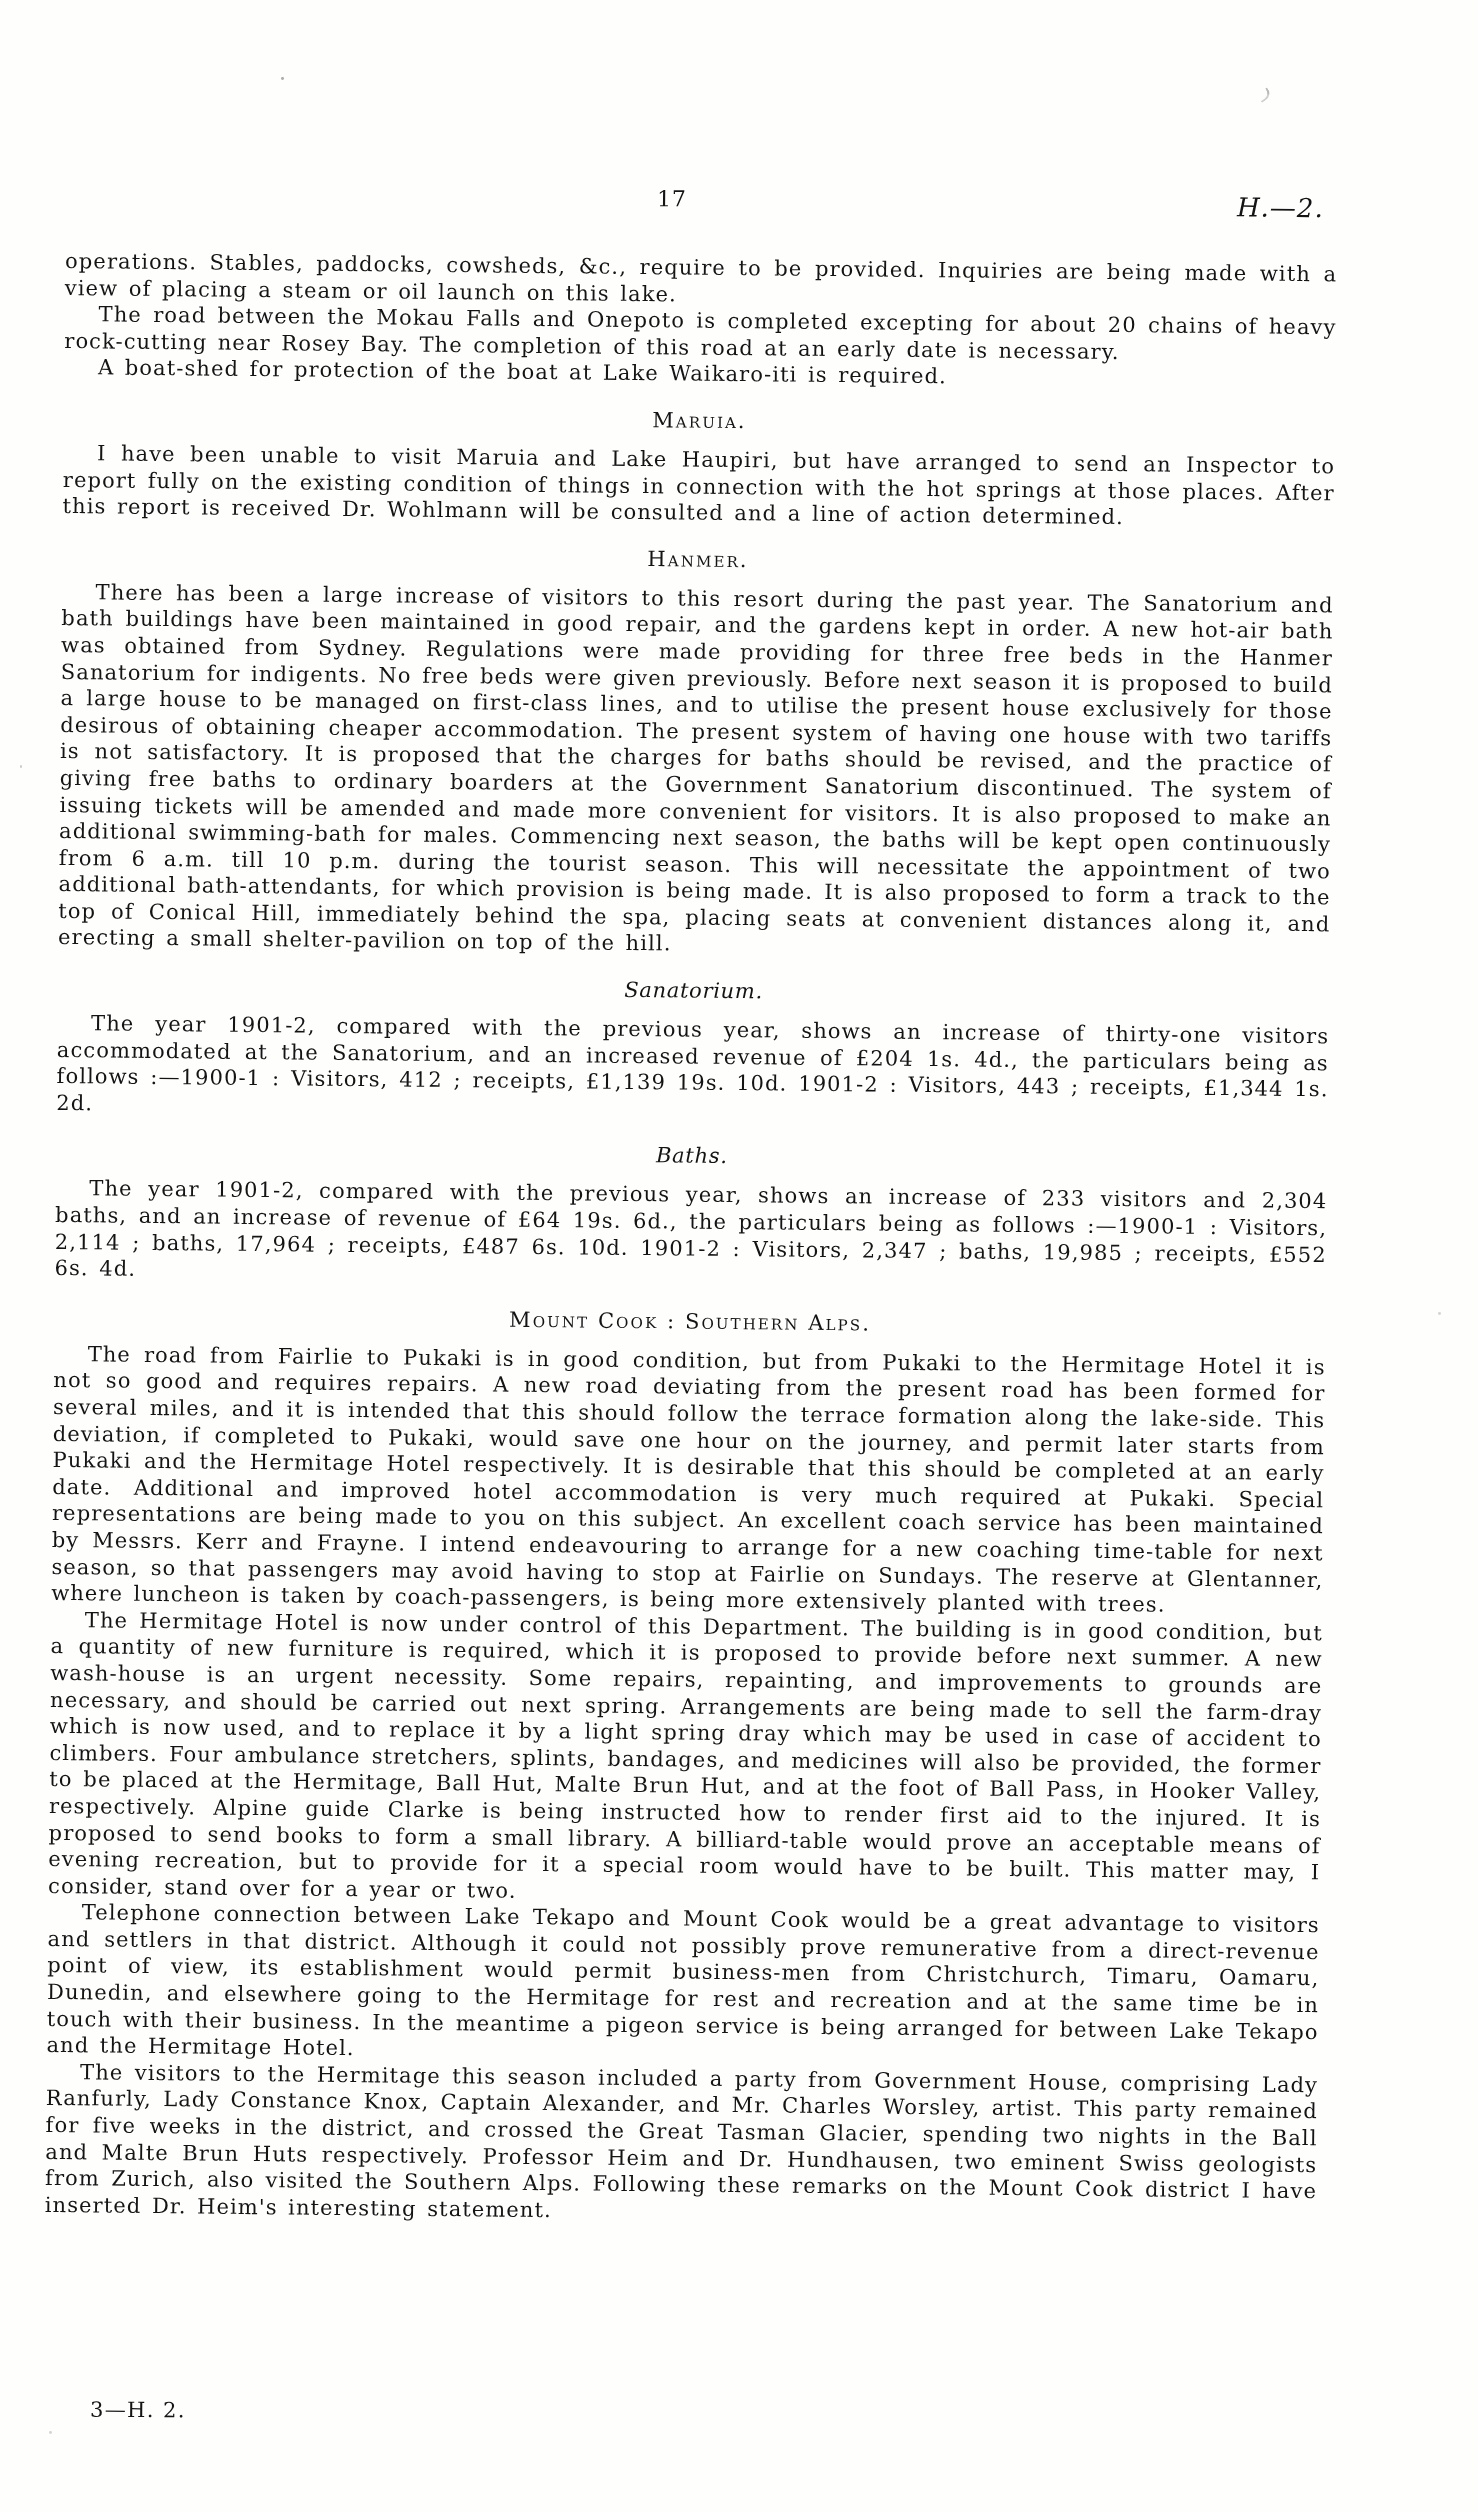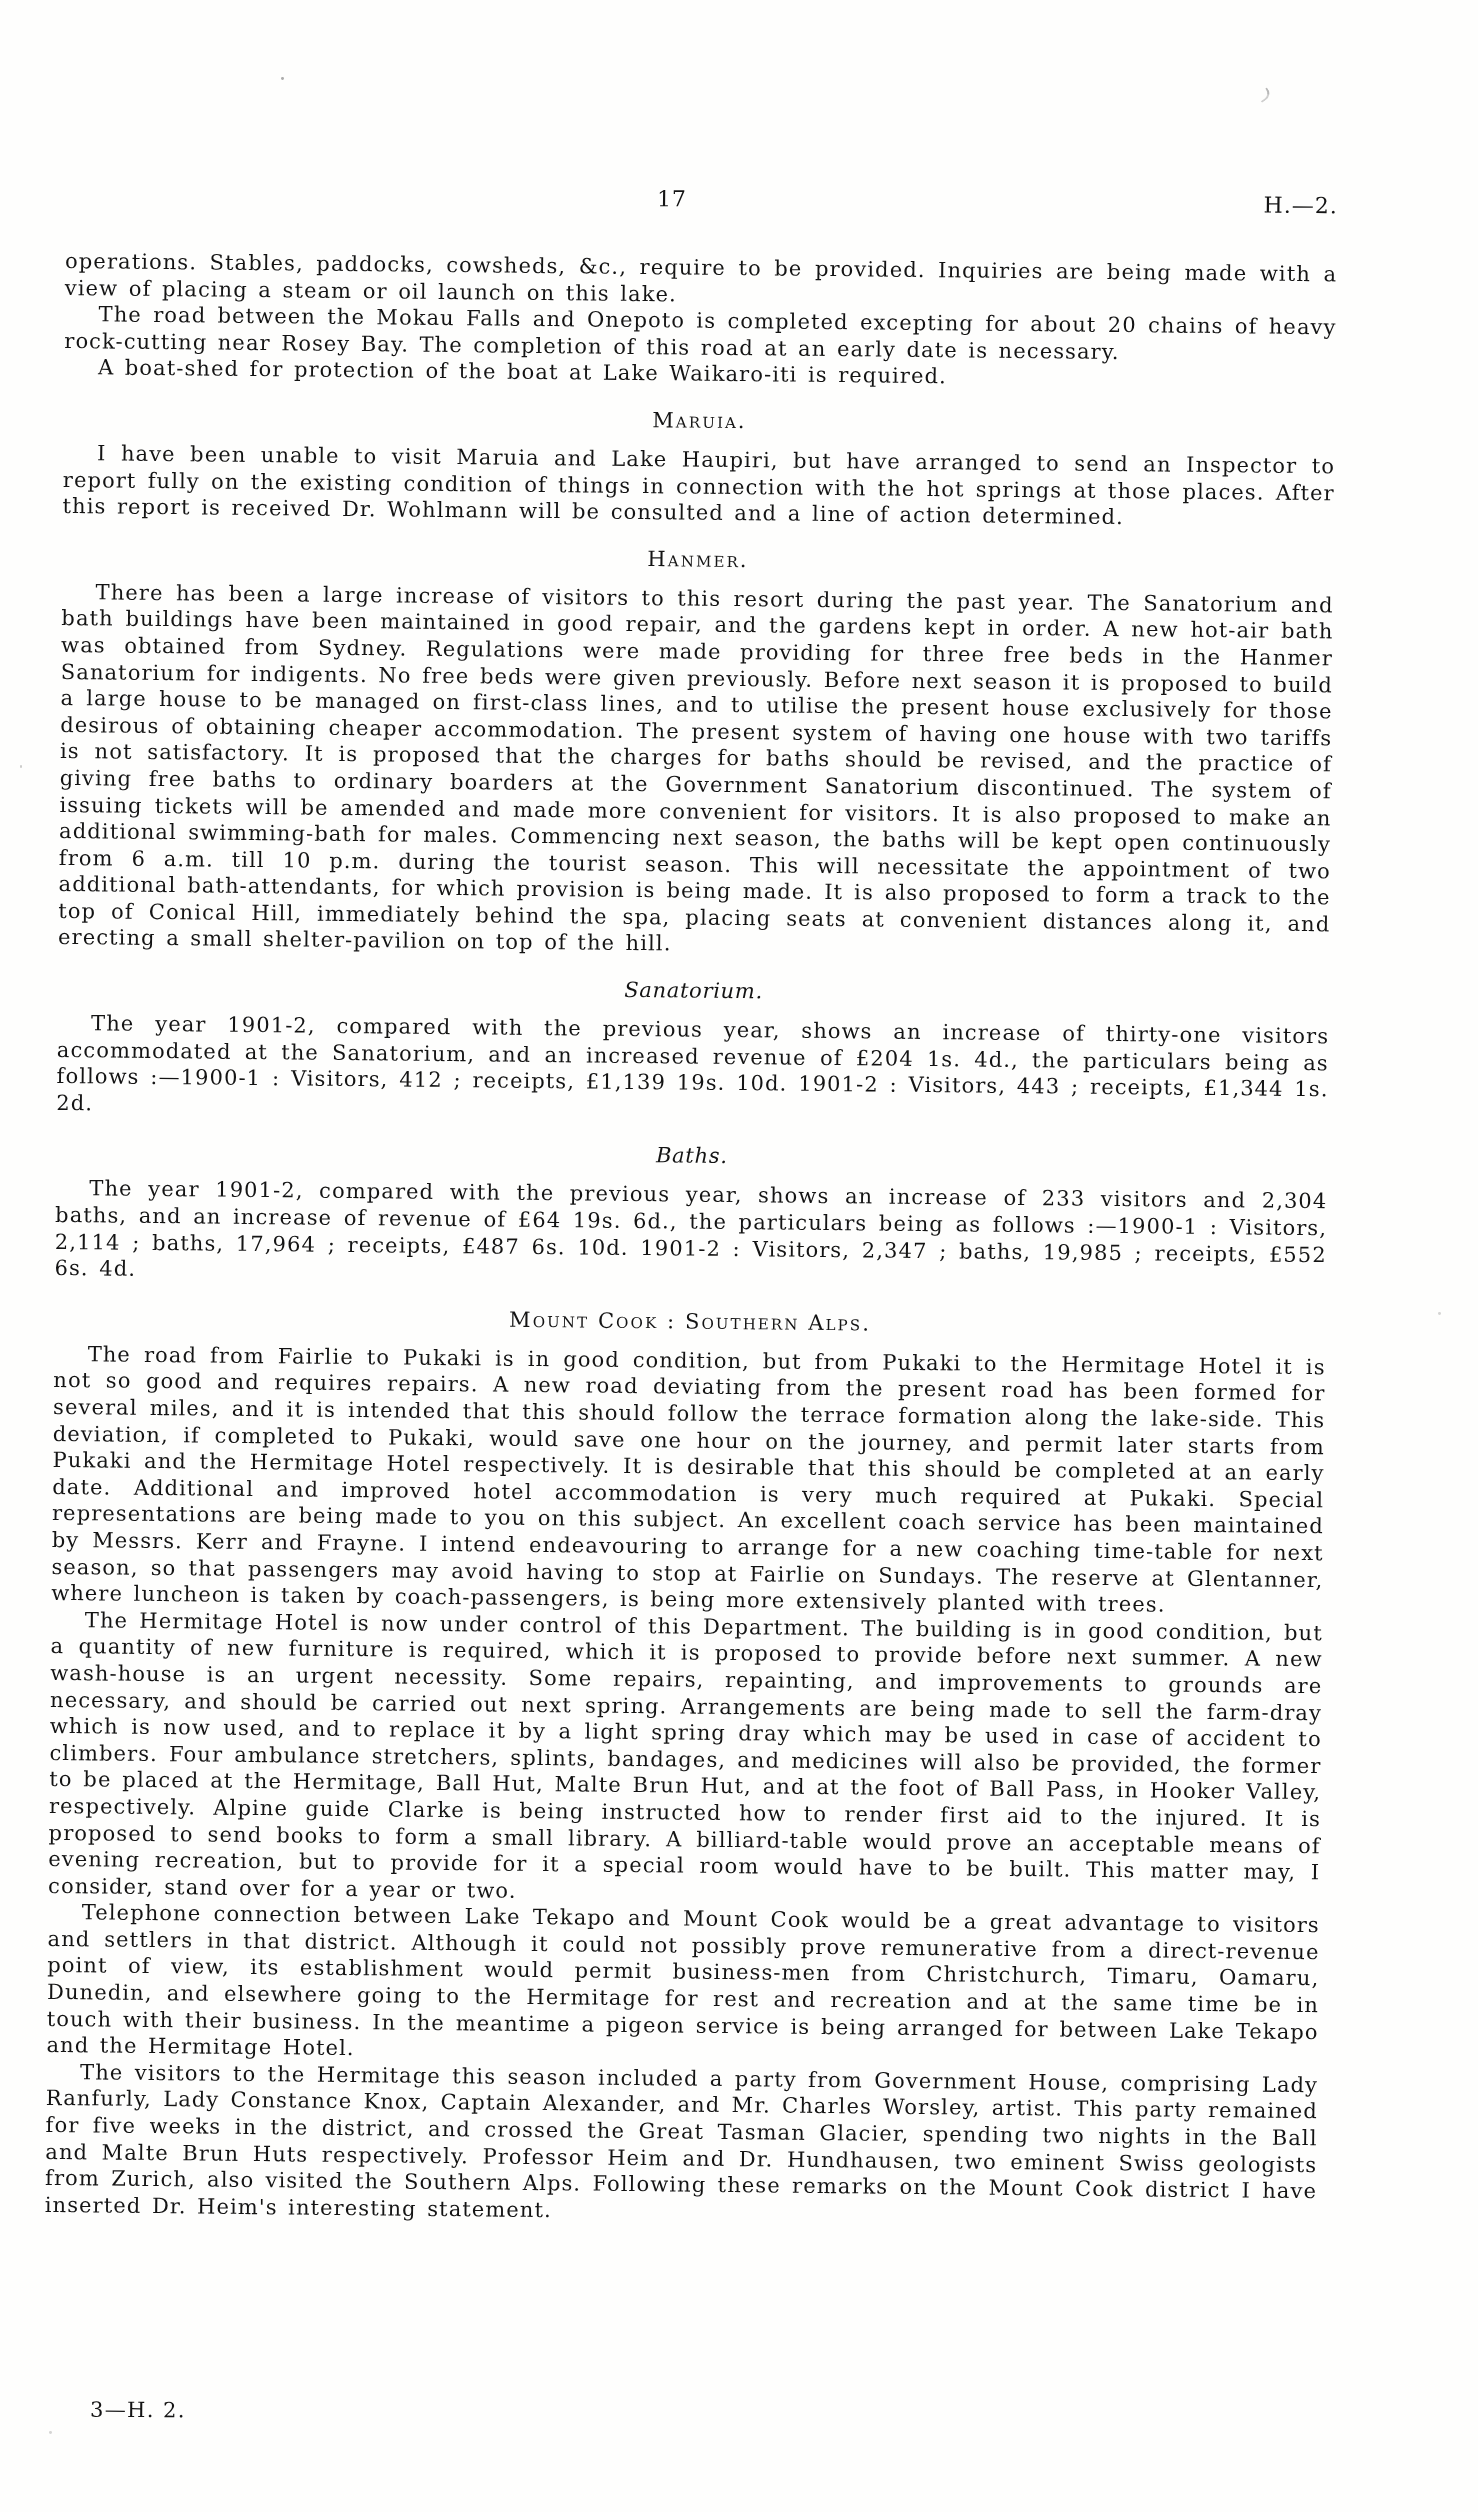--- a/index.html
+++ b/index.html
@@ -16,22 +16,22 @@
   .content {
     position:absolute; left:66px; top:180px; width:1272px;
     transform:rotate(0.6deg); transform-origin:0 0;
   }
   .page-header { position:relative; height:34px; margin-bottom:34px; }
   .page-number {
     position:absolute; left:0; right:60px; text-align:center;
     font-size:22px; letter-spacing:0.7px;
   }
   .doc-ref {
-    position:absolute; right:0; top:0;
-    font-size:22px; letter-spacing:1px;
+    position:absolute; right:14px; top:0;
+    font-size:26px; letter-spacing:1px;font-style:italic;
   }
   p.body {
     margin:0; font-size:21px; line-height:26.6px;
     text-align:justify; letter-spacing:1.1px; word-spacing:2.8px;
   }
   p.indent { text-indent:34px; }
   h3.sc, h3.it {
     font-weight:normal; font-size:21px; text-align:center;
     margin:21px 0 14px 0;
   }

